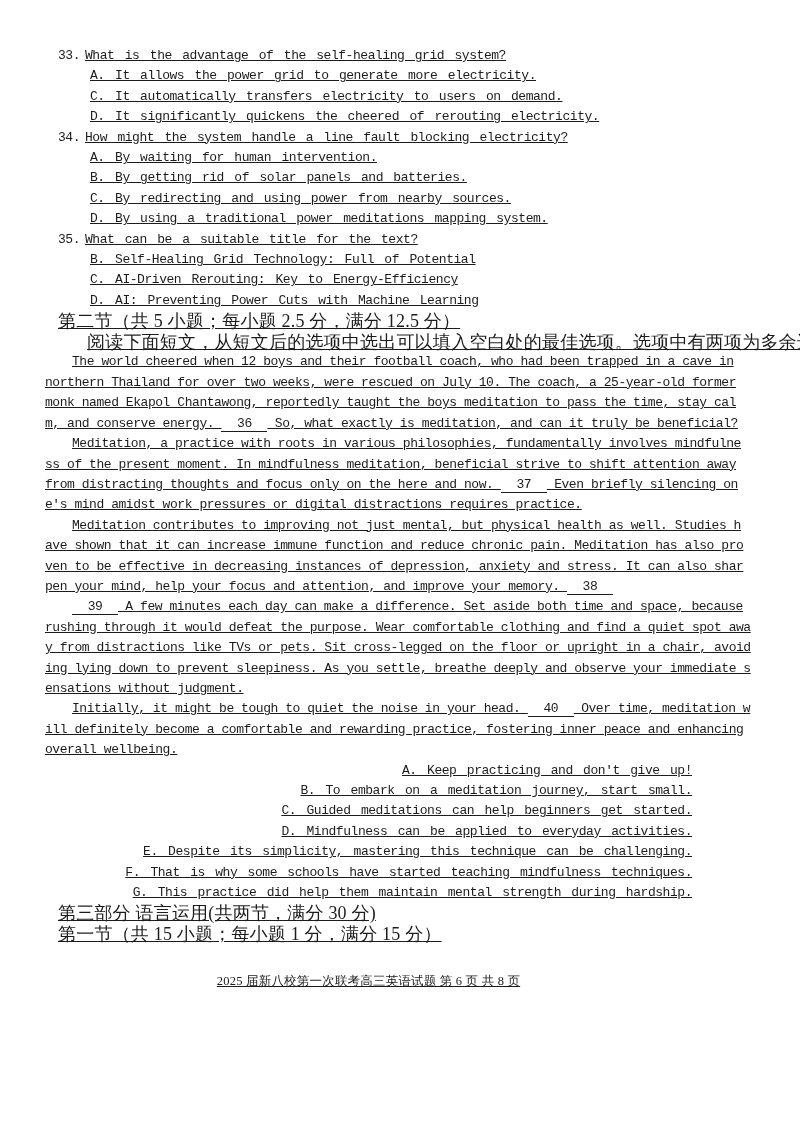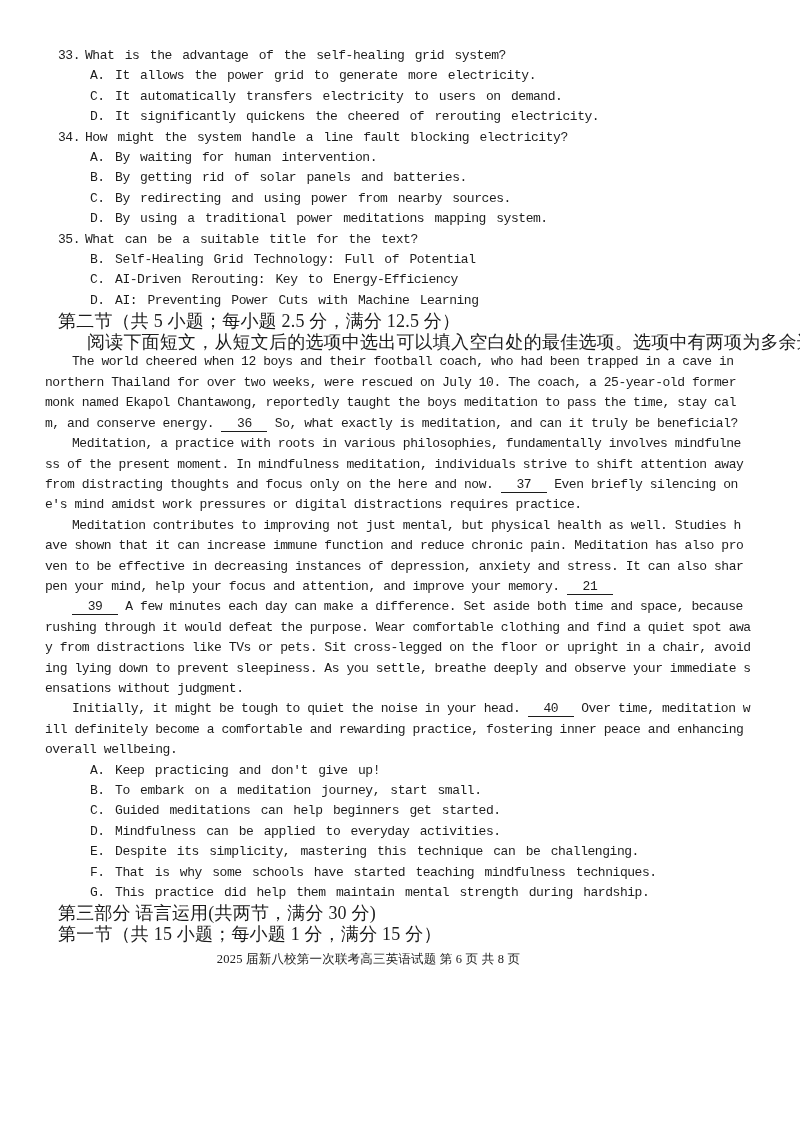--- a/index.html
+++ b/index.html
@@ -10,20 +10,21 @@
     height: 1131px;
     overflow: hidden;
     color: #1c1c1c;
   }
   .page {
     box-sizing: border-box;
     width: 732px;
     height: 1131px;
     padding: 46px 40px 0 45px;
     background: #ffffff;
+    text-decoration: underline;
   }
   .en {
     font-family: "Liberation Mono", "DejaVu Sans Mono", monospace;
     font-size: 13px;
     letter-spacing: -0.45px;
   }
   .line {
     line-height: 20.4px;
     white-space: nowrap;
   }
@@ -54,23 +55,24 @@
     display: inline-block;
     min-width: 46px;
     text-align: center;
     border-bottom: 1.2px solid #1c1c1c;
     line-height: 14px;
   }
   
   .choice-line {
     padding-left: 45px;
     word-spacing: 3px;
+    text-align: right;
   }
   .footer-line {
-    margin-top: 6px;
+    margin-top: 28px;
     text-align: center;
     font-family: "Liberation Serif", "DejaVu Serif", serif;
     font-size: 12.5px;
     line-height: 16px;
     letter-spacing: 0.2px;
   }
 </style>
 </head>
 <body>
 
@@ -100,27 +102,27 @@
 
   <div class="line cn cn-heading">第二节（共 5 小题；每小题 2.5 分，满分 12.5 分）</div>
   <div class="line cn cn-instruction">阅读下面短文，从短文后的选项中选出可以填入空白处的最佳选项。选项中有两项为多余选项。</div>
 
   <section id="passage" class="en">
       <div class="line passage-line indent">The world cheered when 12 boys and their football coach, who had been trapped in a cave in</div>
       <div class="line passage-line">northern Thailand for over two weeks, were rescued on July 10. The coach, a 25-year-old former</div>
       <div class="line passage-line">monk named Ekapol Chantawong, reportedly taught the boys meditation to pass the time, stay cal</div>
       <div class="line passage-line">m, and conserve energy. <span class="blank">36</span> So, what exactly is meditation, and can it truly be beneficial?</div>
       <div class="line passage-line indent">Meditation, a practice with roots in various philosophies, fundamentally involves mindfulne</div>
-      <div class="line passage-line">ss of the present moment. In mindfulness meditation, individuals strive to shift attention away</div>
+      <div class="line passage-line">ss of the present moment. In mindfulness meditation, beneficial strive to shift attention away</div>
       <div class="line passage-line">from distracting thoughts and focus only on the here and now. <span class="blank">37</span> Even briefly silencing on</div>
       <div class="line passage-line">e's mind amidst work pressures or digital distractions requires practice.</div>
       <div class="line passage-line indent">Meditation contributes to improving not just mental, but physical health as well. Studies h</div>
       <div class="line passage-line">ave shown that it can increase immune function and reduce chronic pain. Meditation has also pro</div>
       <div class="line passage-line">ven to be effective in decreasing instances of depression, anxiety and stress. It can also shar</div>
-      <div class="line passage-line">pen your mind, help your focus and attention, and improve your memory. <span class="blank">21</span></div>
+      <div class="line passage-line">pen your mind, help your focus and attention, and improve your memory. <span class="blank">38</span></div>
       <div class="line passage-line indent"><span class="blank">39</span> A few minutes each day can make a difference. Set aside both time and space, because</div>
       <div class="line passage-line">rushing through it would defeat the purpose. Wear comfortable clothing and find a quiet spot awa</div>
       <div class="line passage-line">y from distractions like TVs or pets. Sit cross-legged on the floor or upright in a chair, avoid</div>
       <div class="line passage-line">ing lying down to prevent sleepiness. As you settle, breathe deeply and observe your immediate s</div>
       <div class="line passage-line">ensations without judgment.</div>
       <div class="line passage-line indent">Initially, it might be tough to quiet the noise in your head. <span class="blank">40</span> Over time, meditation w</div>
       <div class="line passage-line">ill definitely become a comfortable and rewarding practice, fostering inner peace and enhancing</div>
       <div class="line passage-line">overall wellbeing.</div>
     </section>
 

